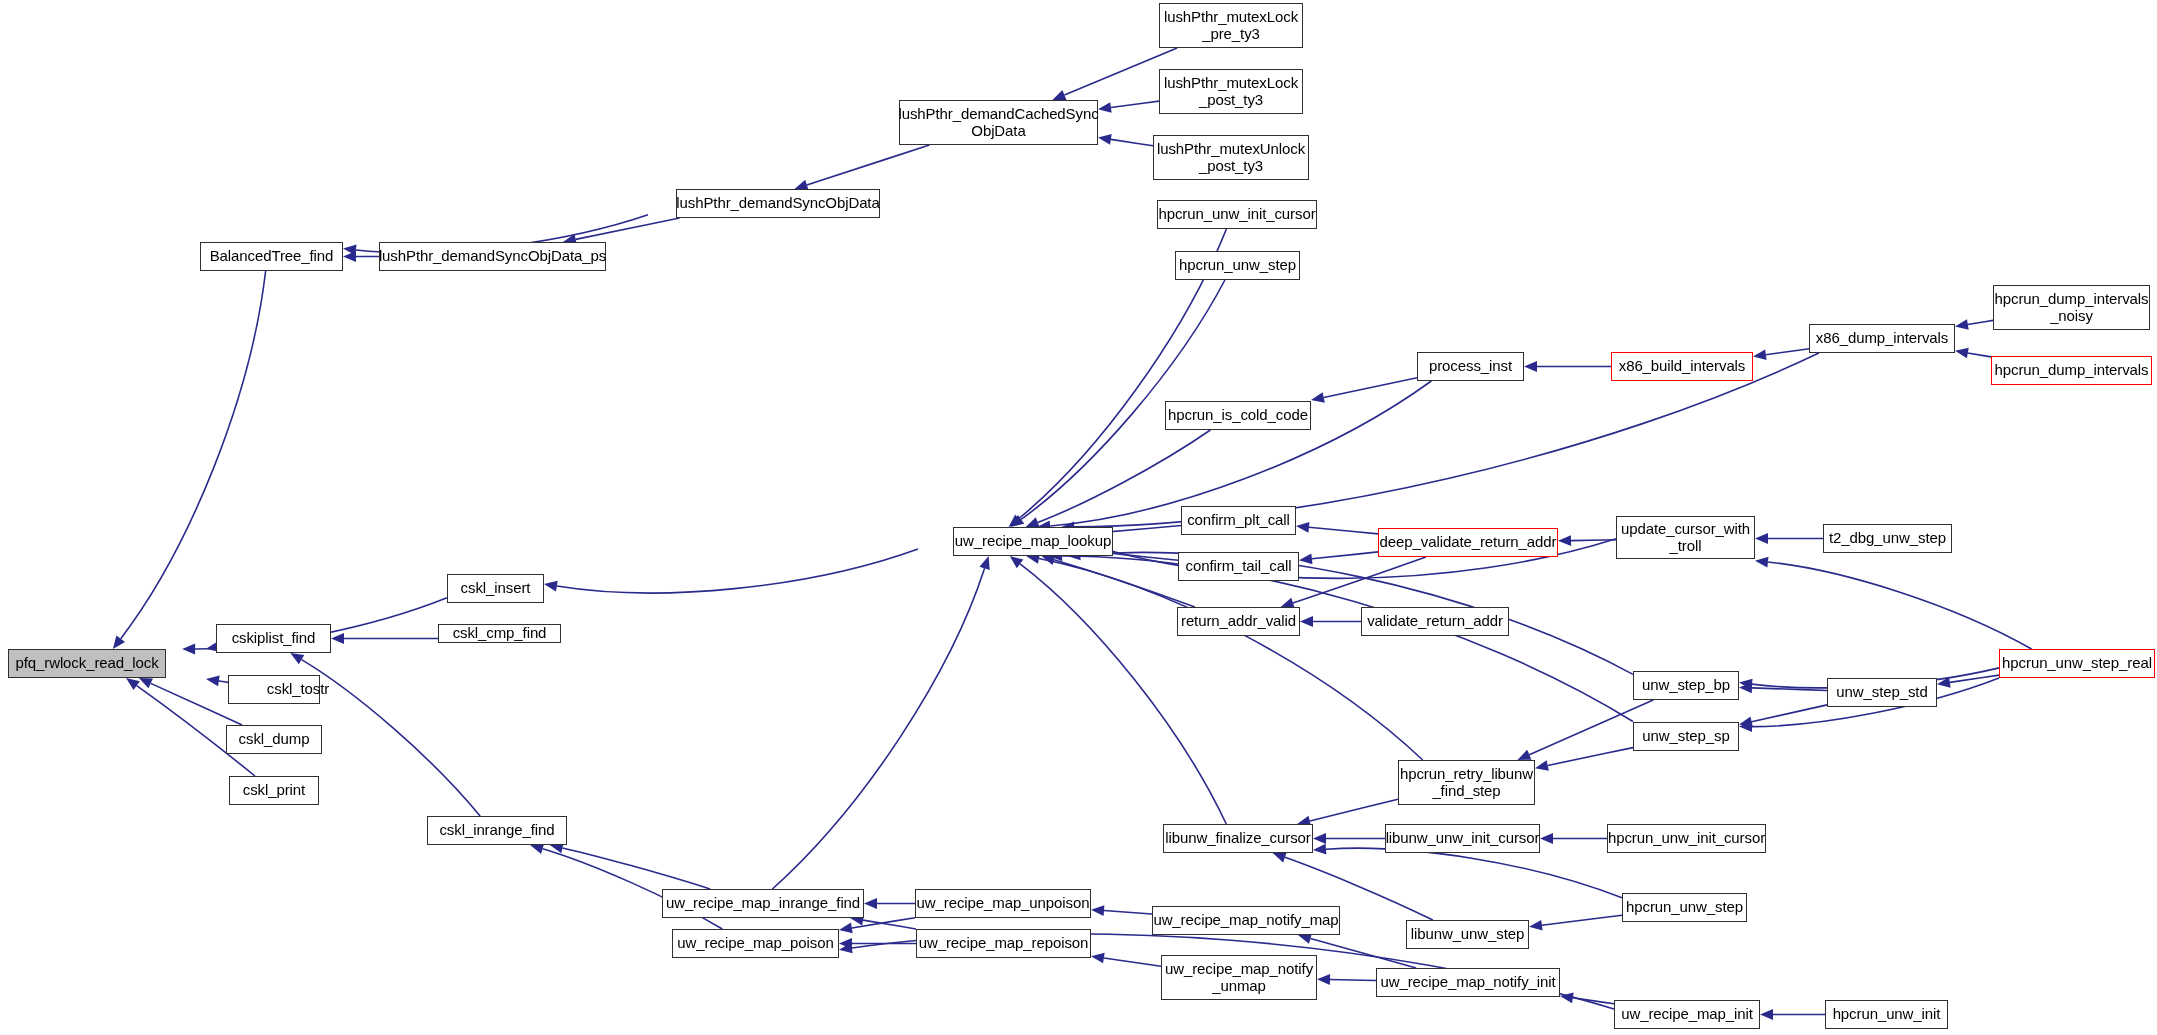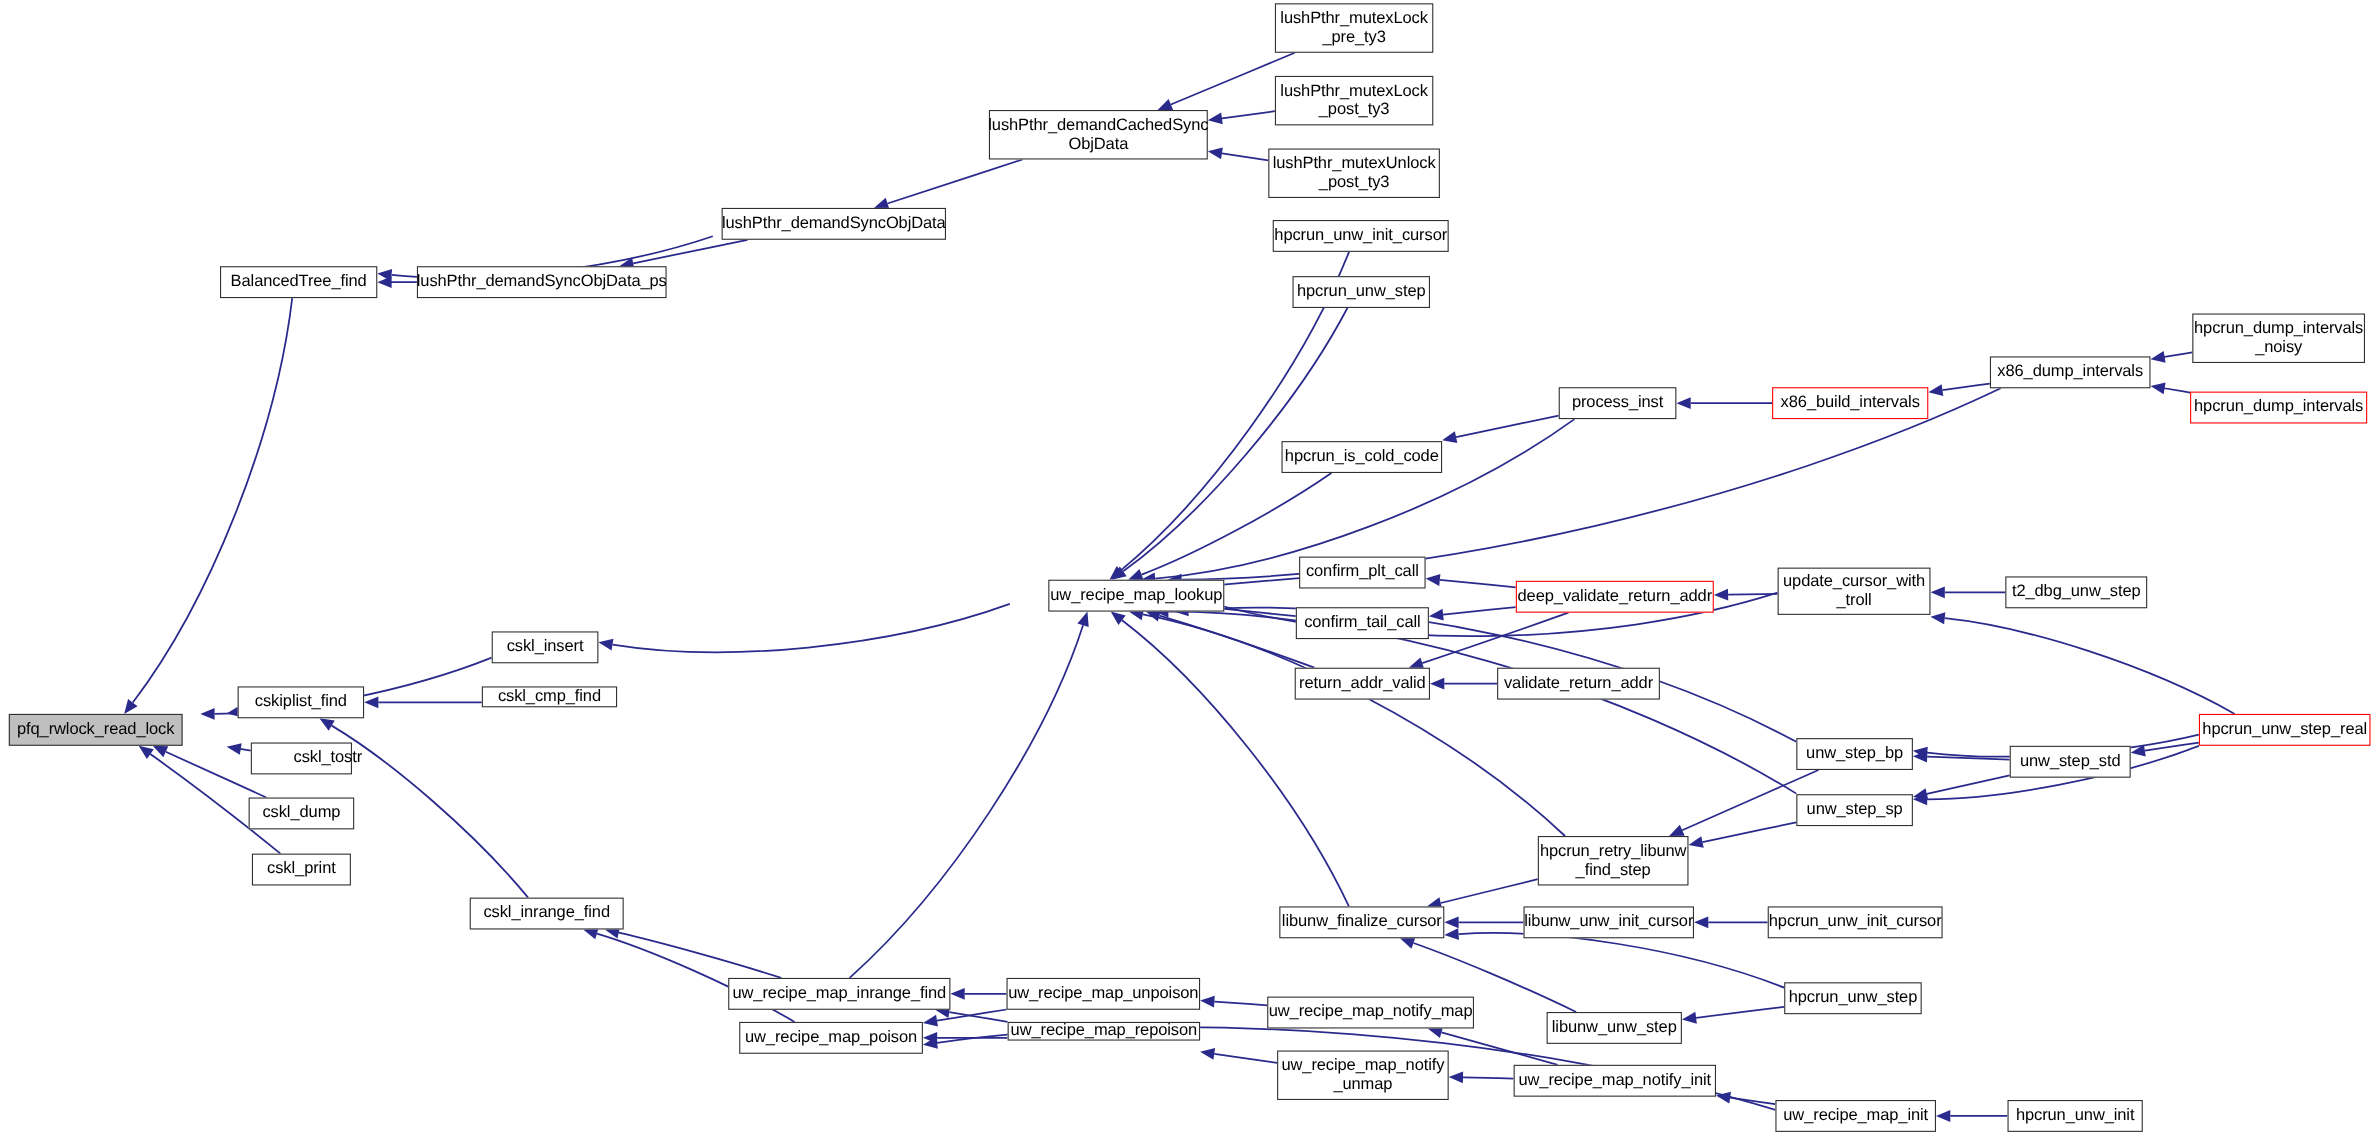--- a/index.html
+++ b/index.html
@@ -297,21 +297,21 @@
       <div class="node current" style="left: 8px; top: 649px; width: 158px; height: 29px;"><span class="node-label">pfq_rwlock_read_lock</span></div>
       <div class="node" style="left: 216px; top: 624px; width: 115px; height: 29px;"><span class="node-label">cskiplist_find</span></div>
       <div class="node" style="left: 228px; top: 675px; width: 92px; height: 29px; padding-left: 48px;"><span class="node-label">cskl_tostr</span></div>
       <div class="node" style="left: 226px; top: 725px; width: 96px; height: 29px;"><span class="node-label">cskl_dump</span></div>
       <div class="node" style="left: 229px; top: 776px; width: 90px; height: 29px;"><span class="node-label">cskl_print</span></div>
       <div class="node" style="left: 438px; top: 624px; width: 123px; height: 19px;"><span class="node-label">cskl_cmp_find</span></div>
       <div class="node" style="left: 447px; top: 574px; width: 97px; height: 29px;"><span class="node-label">cskl_insert</span></div>
       <div class="node" style="left: 427px; top: 816px; width: 140px; height: 29px;"><span class="node-label">cskl_inrange_find</span></div>
       <div class="node" style="left: 200px; top: 242px; width: 143px; height: 29px;"><span class="node-label">BalancedTree_find</span></div>
       <div class="node" style="left: 379px; top: 242px; width: 227px; height: 29px;"><span class="node-label">lushPthr_demandSyncObjData_ps</span></div>
-      <div class="node" style="left: 656px; top: 189px; width: 204px; height: 29px;"><span class="node-label">lushPthr_demandSyncObjData</span></div>
+      <div class="node" style="left: 676px; top: 189px; width: 204px; height: 29px;"><span class="node-label">lushPthr_demandSyncObjData</span></div>
       <div class="node" style="left: 899px; top: 100px; width: 199px; height: 45px;"><span class="node-label">lushPthr_demandCachedSync
 ObjData</span></div>
       <div class="node" style="left: 1159px; top: 3px; width: 144px; height: 45px;"><span class="node-label">lushPthr_mutexLock
 _pre_ty3</span></div>
       <div class="node" style="left: 1159px; top: 69px; width: 144px; height: 45px;"><span class="node-label">lushPthr_mutexLock
 _post_ty3</span></div>
       <div class="node" style="left: 1153px; top: 135px; width: 156px; height: 45px;"><span class="node-label">lushPthr_mutexUnlock
 _post_ty3</span></div>
       <div class="node" style="left: 918px; top: 527px; width: 160px; height: 29px; margin-left: 35px;"><span class="node-label">uw_recipe_map_lookup</span></div>
       <div class="node" style="left: 1157px; top: 200px; width: 160px; height: 29px;"><span class="node-label">hpcrun_unw_init_cursor</span></div>
@@ -337,21 +337,21 @@
       <div class="node" style="left: 1633px; top: 722px; width: 106px; height: 29px;"><span class="node-label">unw_step_sp</span></div>
       <div class="node" style="left: 1398px; top: 760px; width: 137px; height: 45px;"><span class="node-label">hpcrun_retry_libunw
 _find_step</span></div>
       <div class="node" style="left: 1163px; top: 824px; width: 150px; height: 29px;"><span class="node-label">libunw_finalize_cursor</span></div>
       <div class="node" style="left: 1385px; top: 824px; width: 155px; height: 29px;"><span class="node-label">libunw_unw_init_cursor</span></div>
       <div class="node" style="left: 1607px; top: 824px; width: 159px; height: 29px;"><span class="node-label">hpcrun_unw_init_cursor</span></div>
       <div class="node" style="left: 662px; top: 889px; width: 202px; height: 29px;"><span class="node-label">uw_recipe_map_inrange_find</span></div>
       <div class="node" style="left: 915px; top: 889px; width: 176px; height: 29px;"><span class="node-label">uw_recipe_map_unpoison</span></div>
       <div class="node" style="left: 1152px; top: 906px; width: 188px; height: 29px;"><span class="node-label">uw_recipe_map_notify_map</span></div>
       <div class="node" style="left: 672px; top: 929px; width: 167px; height: 29px;"><span class="node-label">uw_recipe_map_poison</span></div>
-      <div class="node" style="left: 916px; top: 929px; width: 175px; height: 17px;"><span class="node-label">uw_recipe_map_repoison</span></div>
+      <div class="node" style="left: 916px; top: 929px; width: 175px; height: 29px;"><span class="node-label">uw_recipe_map_repoison</span></div>
       <div class="node" style="left: 1161px; top: 955px; width: 156px; height: 45px;"><span class="node-label">uw_recipe_map_notify
 _unmap</span></div>
       <div class="node" style="left: 1376px; top: 968px; width: 184px; height: 29px;"><span class="node-label">uw_recipe_map_notify_init</span></div>
       <div class="node" style="left: 1406px; top: 920px; width: 123px; height: 29px;"><span class="node-label">libunw_unw_step</span></div>
       <div class="node" style="left: 1622px; top: 893px; width: 125px; height: 29px;"><span class="node-label">hpcrun_unw_step</span></div>
       <div class="node" style="left: 1614px; top: 1000px; width: 146px; height: 29px;"><span class="node-label">uw_recipe_map_init</span></div>
       <div class="node" style="left: 1825px; top: 1000px; width: 123px; height: 29px;"><span class="node-label">hpcrun_unw_init</span></div>
     </div>
 </div>
 

